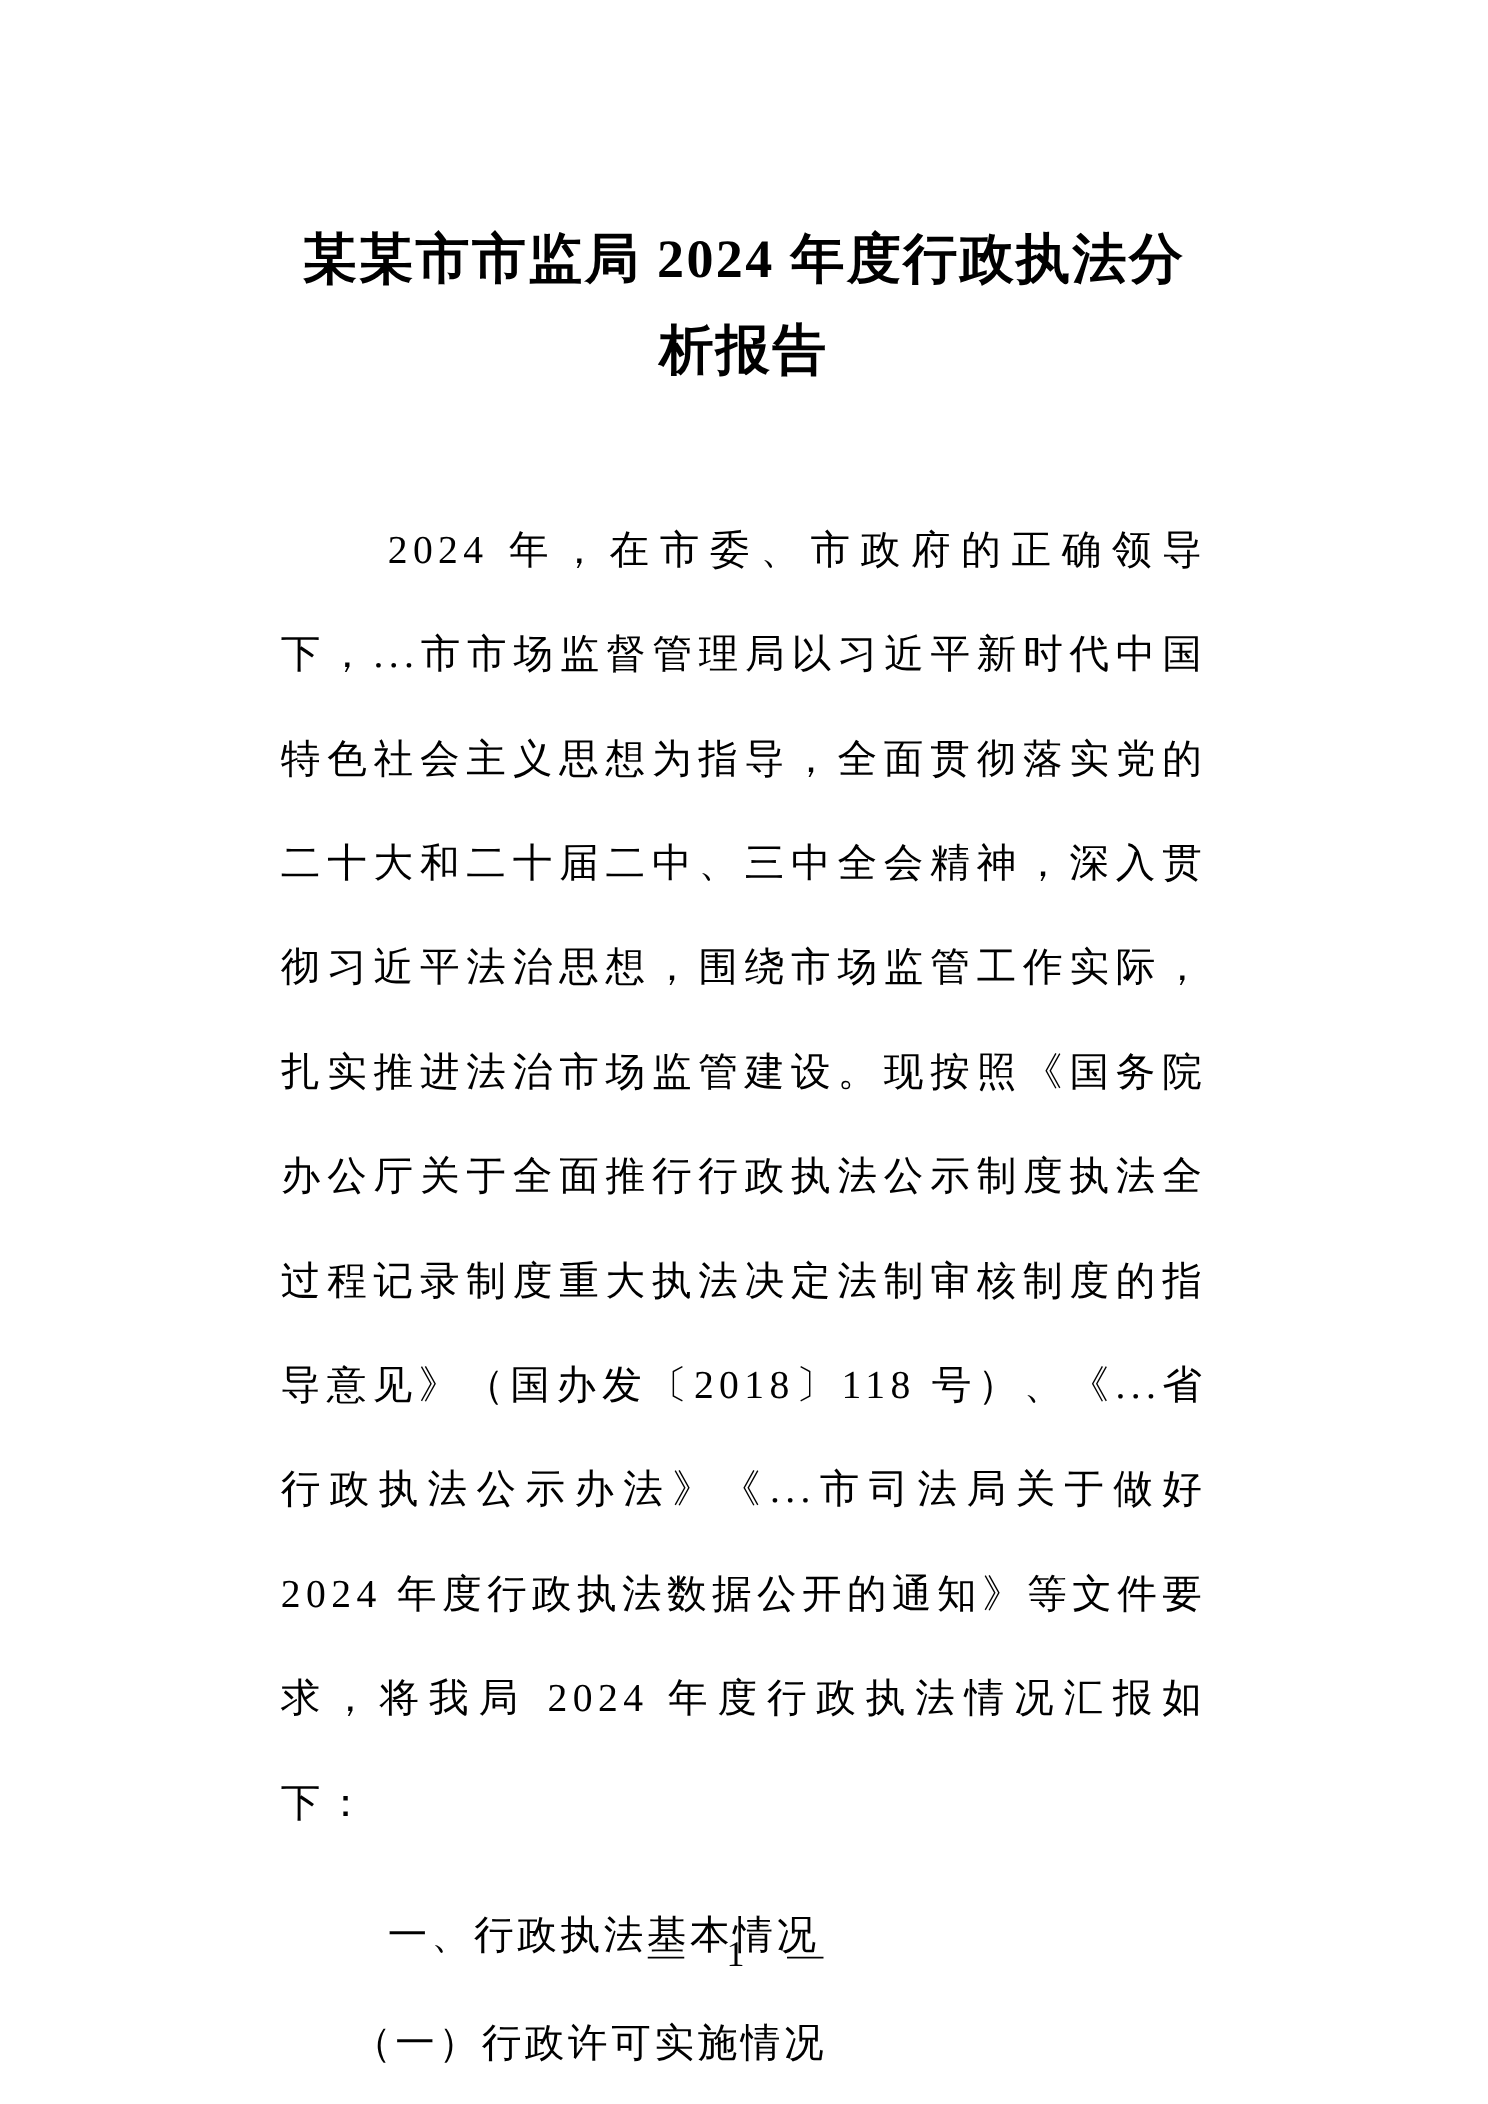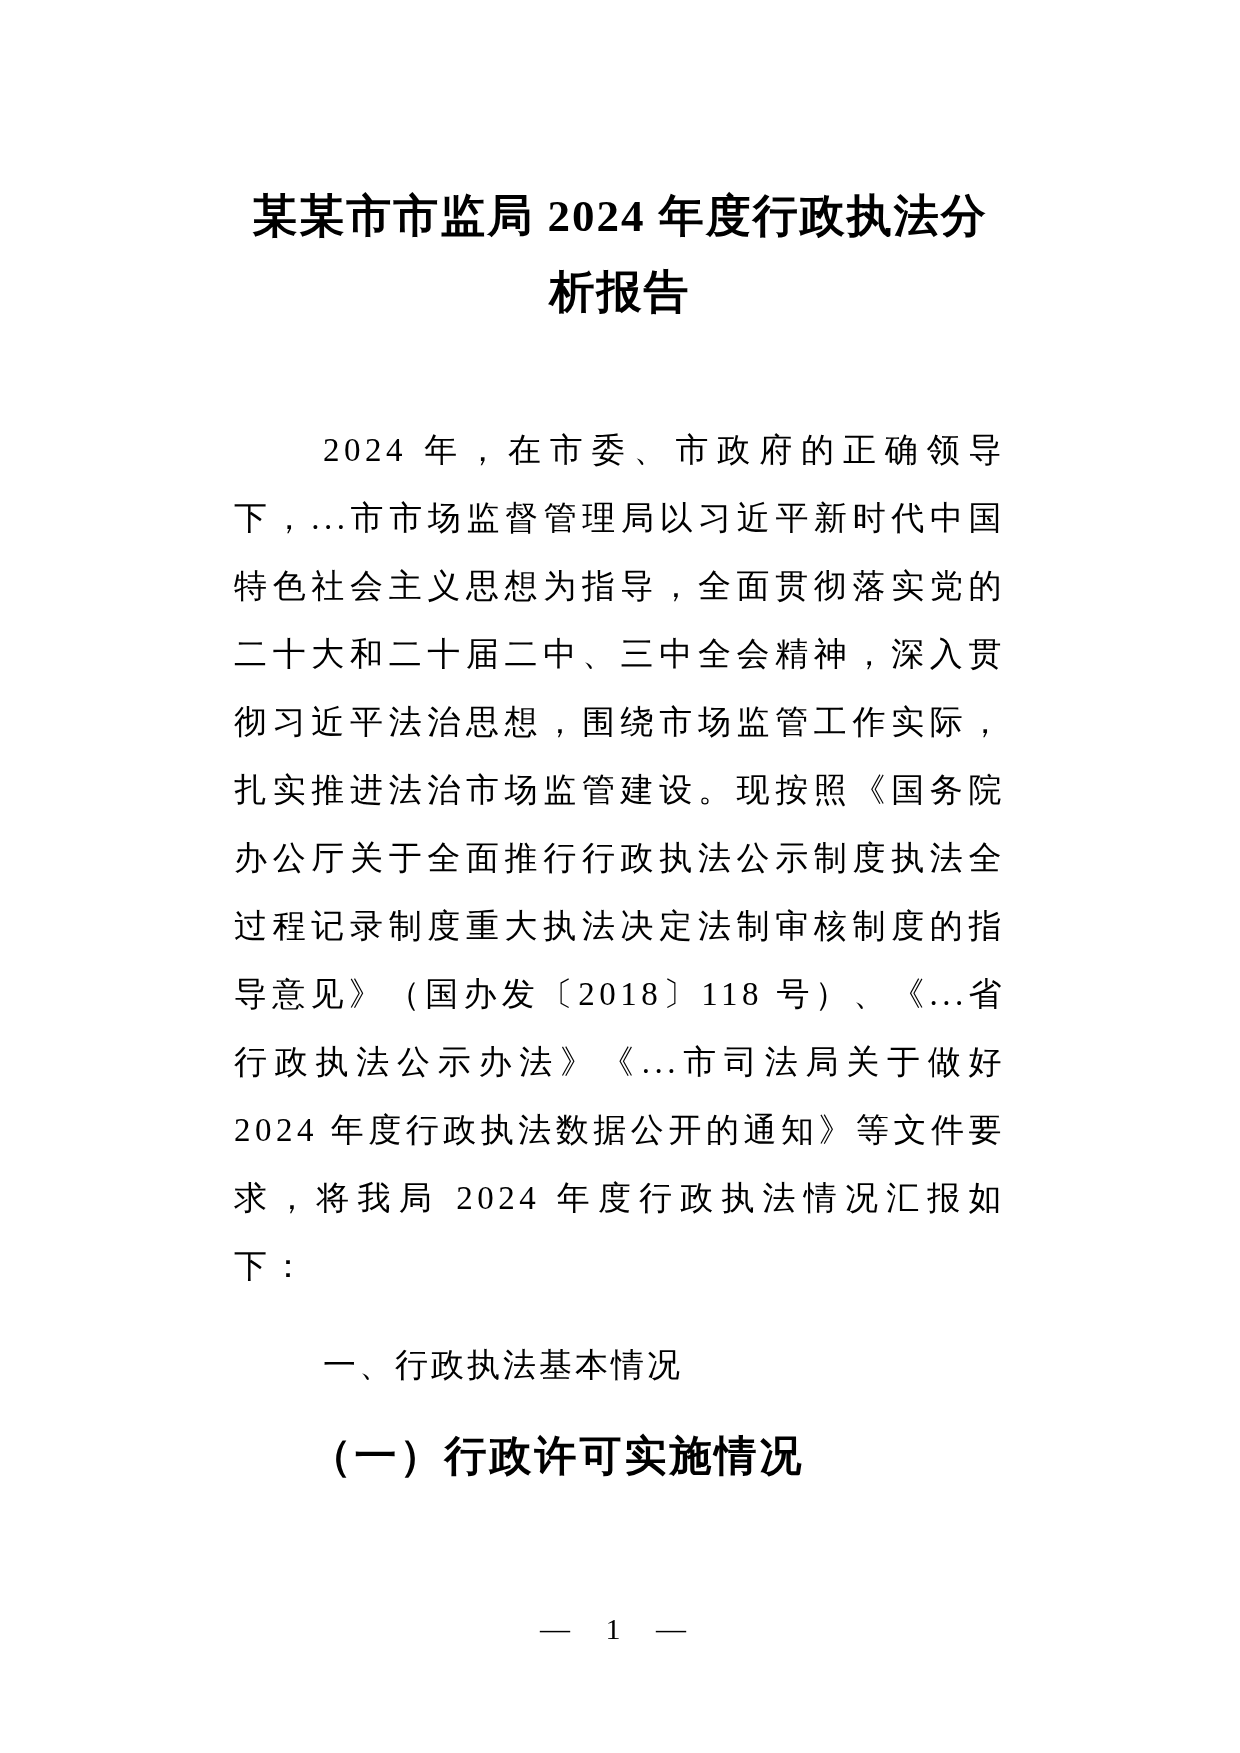--- a/index.html
+++ b/index.html
@@ -30,43 +30,43 @@
     font-size: 45px;
     line-height: 76px;
     font-weight: bold;
     text-align: center;
     letter-spacing: 2px;
     font-family: "Liberation Serif", serif;
   }
   .para {
     margin: 0;
     font-size: 33px;
-    line-height: 68px;
+    line-height: 87px;
     letter-spacing: 4.5px;
     text-align: justify;
     text-indent: 2.7em;
     font-family: "Liberation Serif", serif;
   }
   .intro-para {
     margin-top: 86px;
   }
   .section-heading {
     margin: 33px 0 0 0;
     font-size: 33px;
     line-height: 64.5px;
     font-weight: normal;
     letter-spacing: 3px;
     text-indent: 2.7em;
     font-family: "Liberation Sans", sans-serif;
   }
   .subsection-heading {
     margin: 26px 0 0 0;
-    font-size: 42px;
+    font-size: 33px;
     line-height: 64.5px;
-    font-weight: bold;
+    font-weight: normal;
     letter-spacing: 3px;
     text-indent: 1.8em;
     font-family: "Liberation Serif", serif;
   }
   .body-para {
     margin-top: 28px;
   }
   .page-number {
     position: absolute;
     left: 0;

